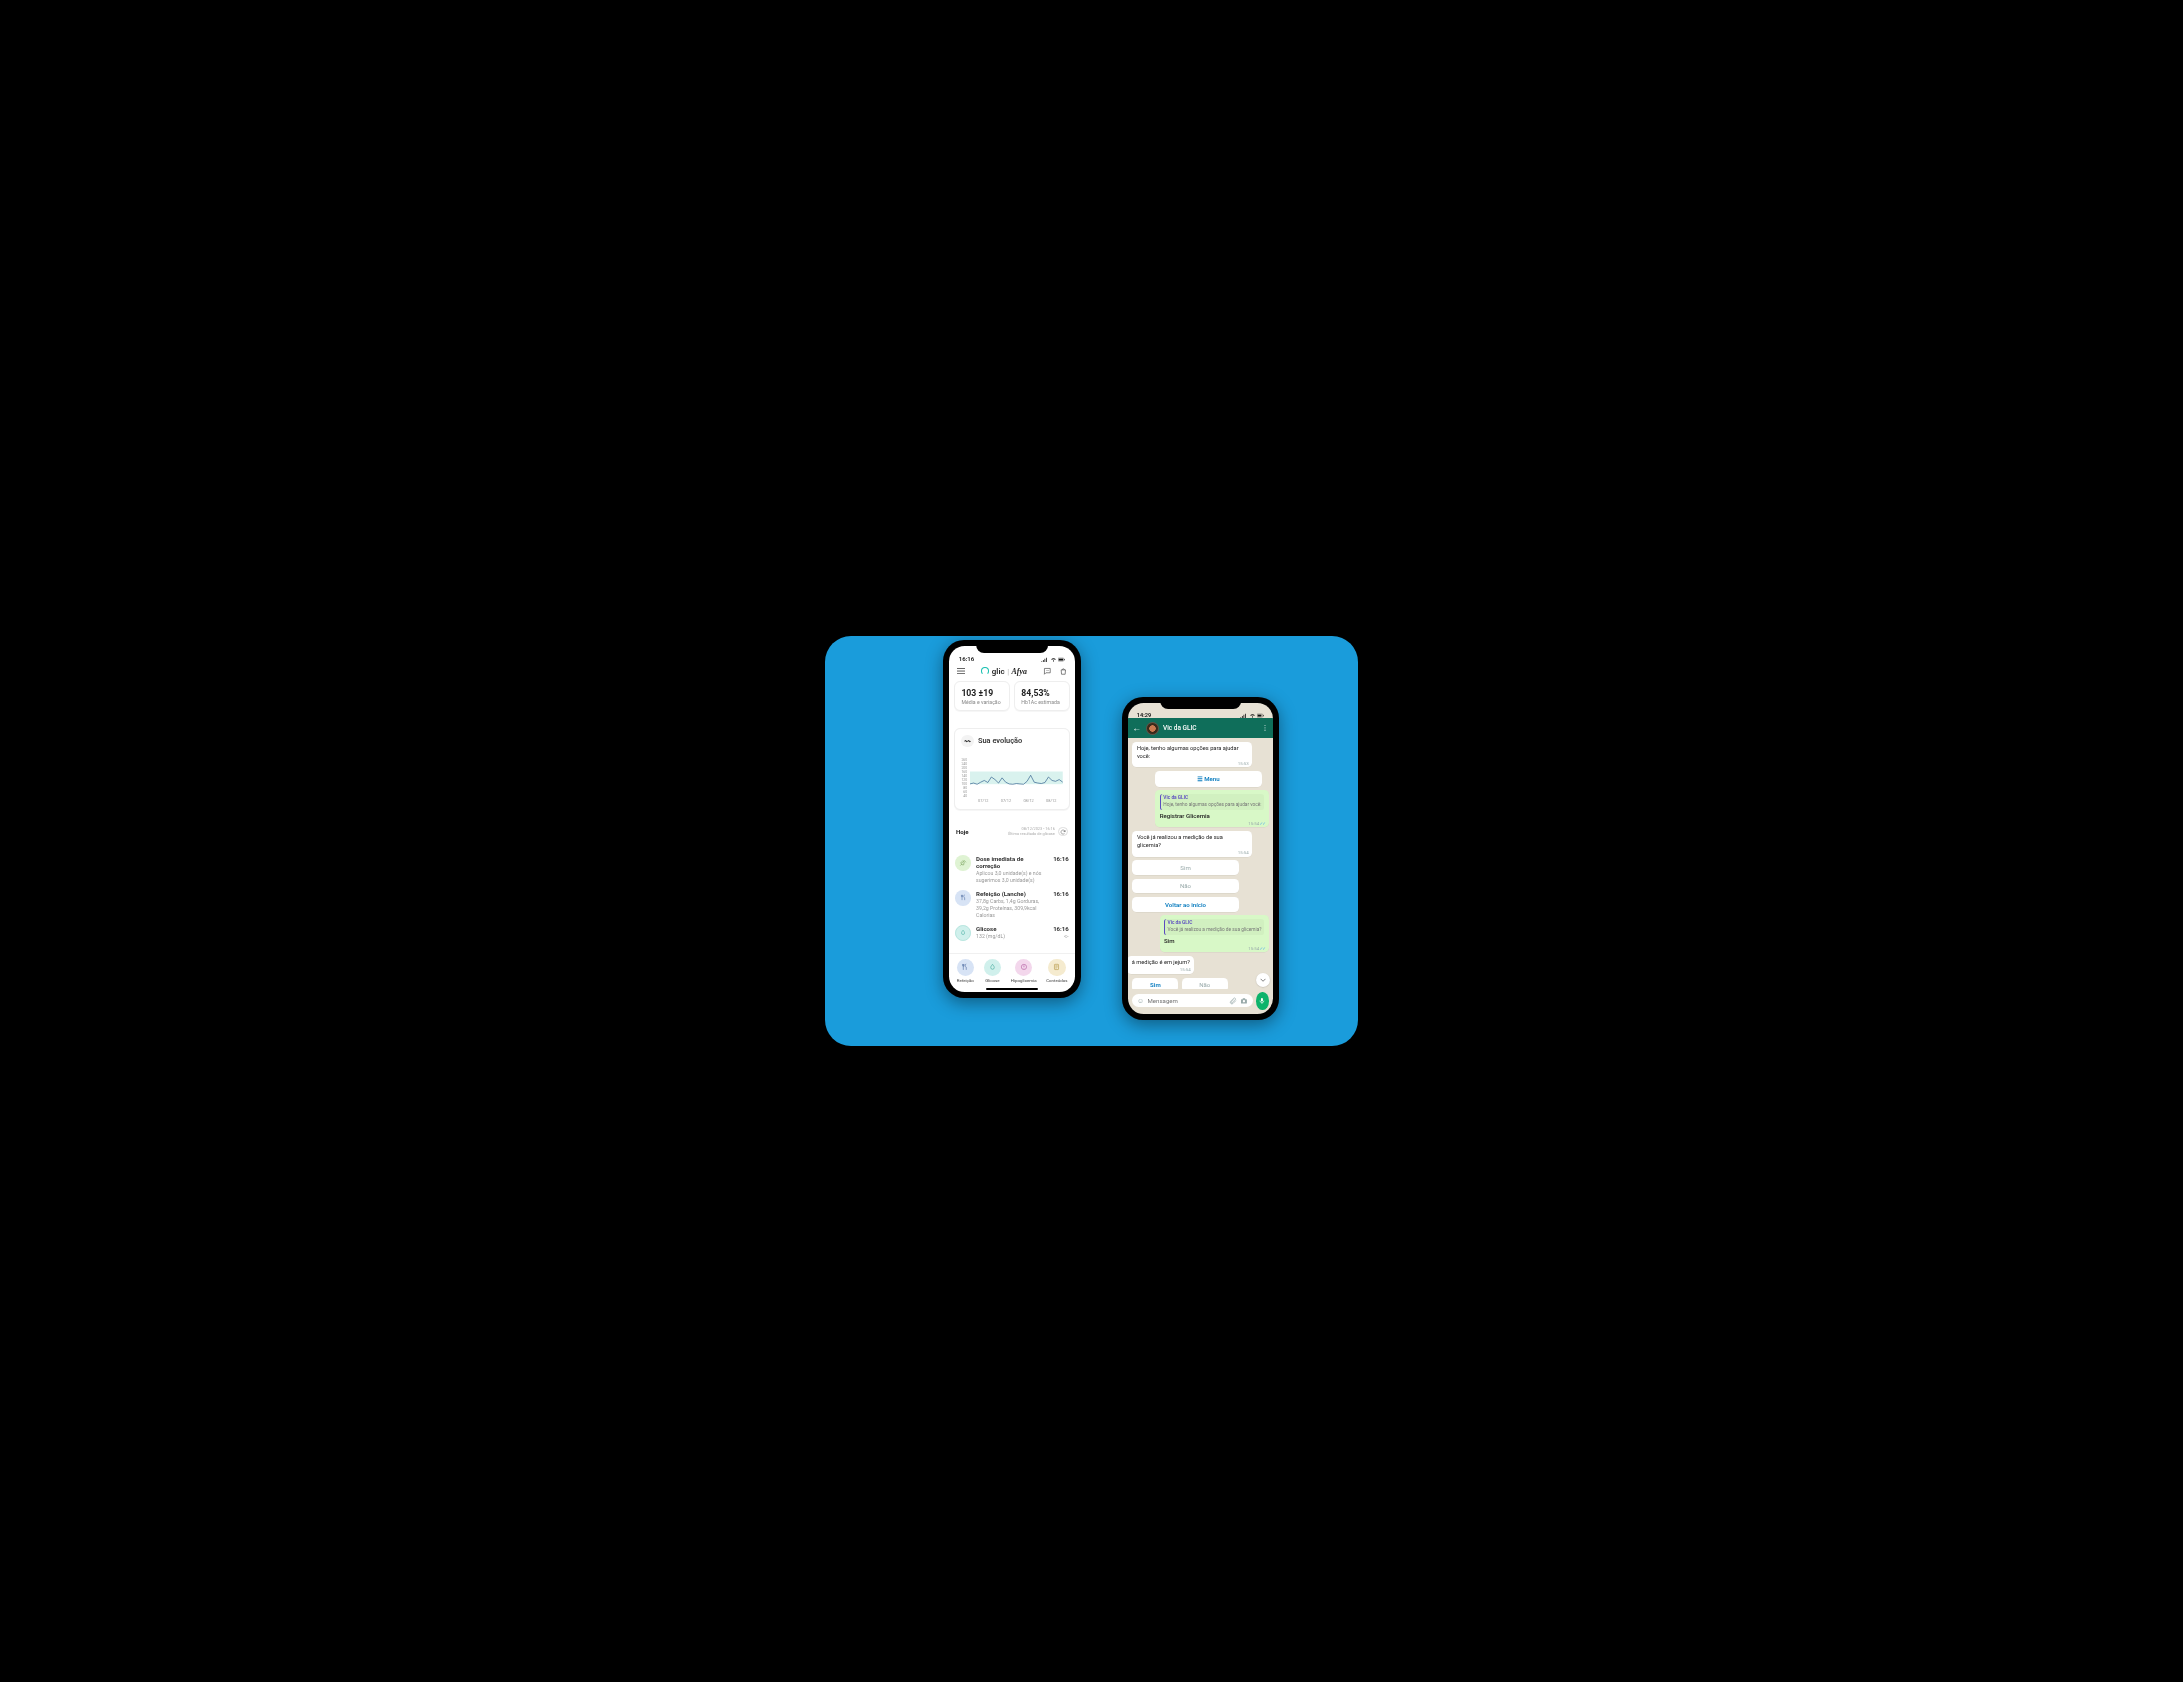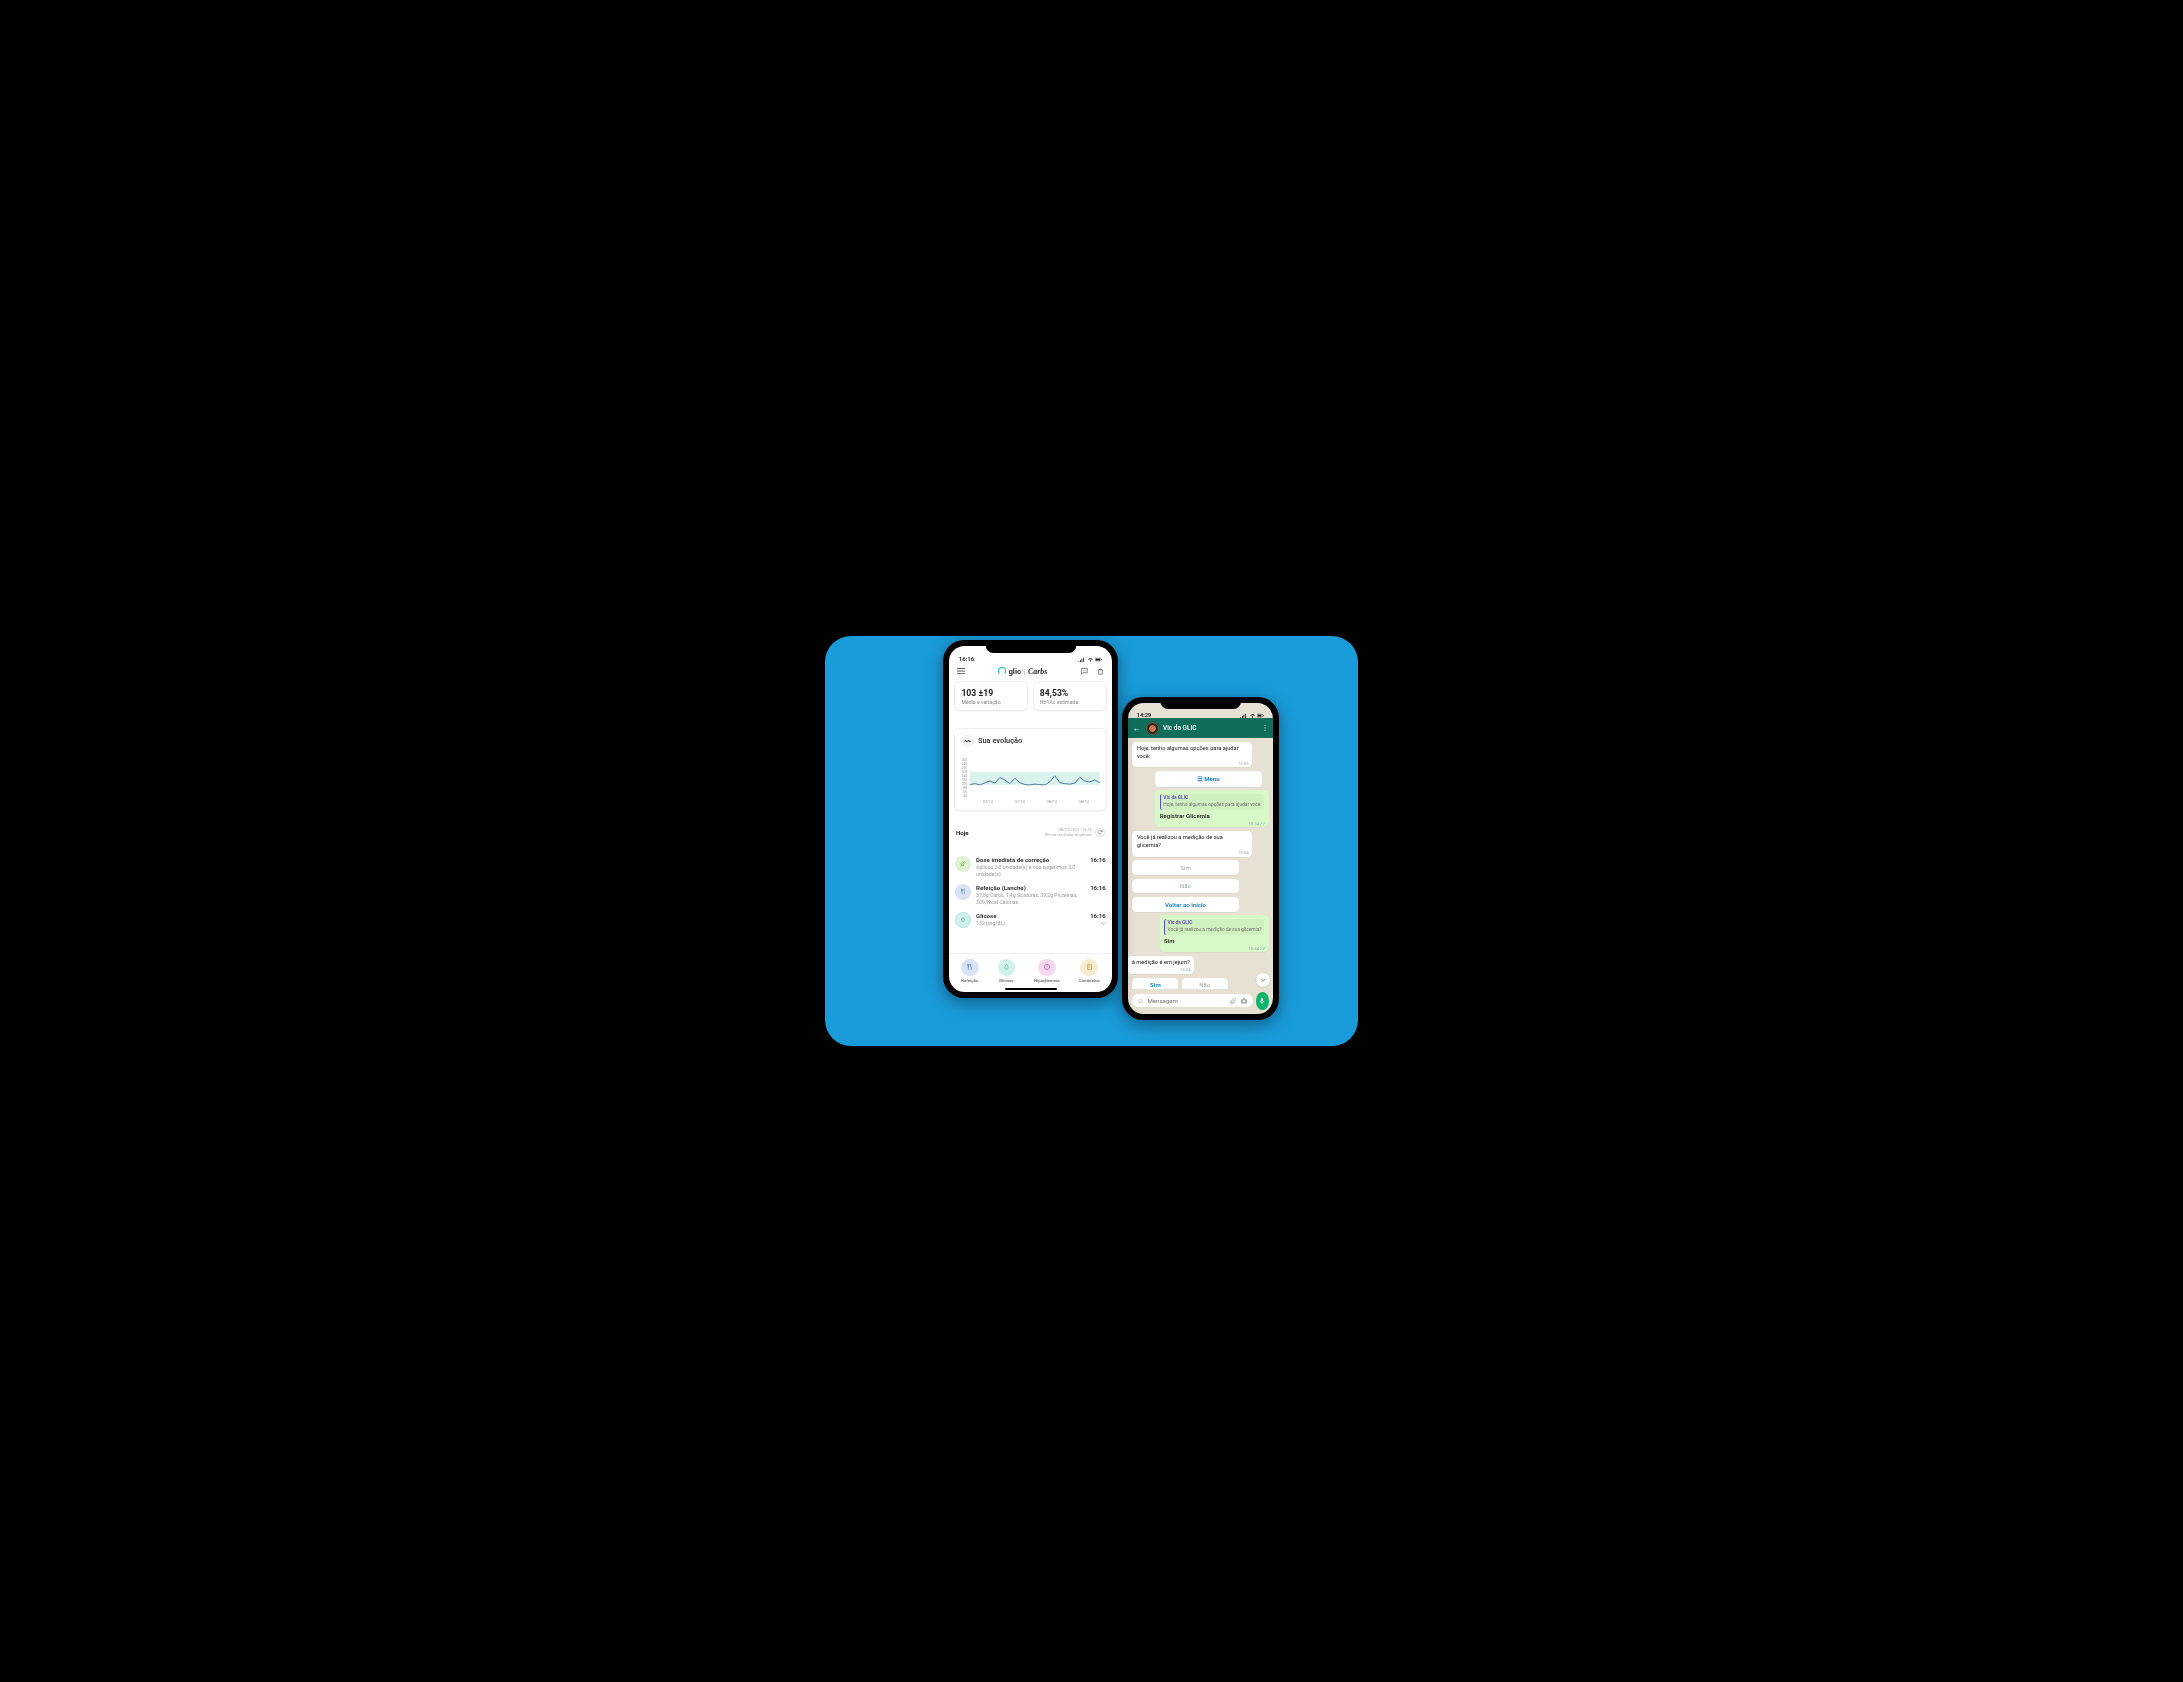--- a/index.html
+++ b/index.html
@@ -5,21 +5,21 @@
   * { box-sizing: border-box; margin: 0; padding: 0; font-family: -apple-system, BlinkMacSystemFont, "Segoe UI", Roboto, sans-serif; }
   body { background: #000; display:flex; align-items:center; justify-content:center; min-height:100vh; padding:8.7px; }
   .stage { background:#1a9cdb; border-radius:26px; width:533px; height:410px; position:relative; overflow:hidden; }
 
   
   .phone { position:absolute; background:#000; border-radius:21px; box-shadow:0 4.4px 17.5px rgba(0,0,0,.4); }
   .phone .screen { position:absolute; inset:6.1px; background:#fff; border-radius:15.7px; overflow:hidden; display:flex; flex-direction:column; }
   .notch { position:absolute; top:0; left:50%; transform:translateX(-50%); width:52%; height:12.2px; background:#000; border-radius:0 0 7.9px 7.9px; z-index:20; }
 
   
-  .phone-a { left:118px; top:4.4px; width:175px; height:358px; z-index:5;text-decoration:underline; }
+  .phone-a { left:118px; top:4.4px; width:138px; height:358px; z-index:5;text-decoration:underline; }
   .phone-a .screen { background:#fff; }
   .status-bar { height:16.6px; display:flex; align-items:flex-end; justify-content:space-between; padding:0 9.6px 0.9px; font-size:6.1px; font-weight:600; color:#111; }
   .status-right { display:flex; gap:1.7px; align-items:center; }
   .sicon { width:7px; height:5.2px; display:inline-block; }
   .header-a { display:flex; align-items:center; justify-content:space-between; padding:2.6px 6.1px 4.4px; }
   .brand { display:flex; align-items:center; gap:2.6px; font-weight:600; font-size:7.9px; color:#222; }
   .brand .g { width:7.9px; height:7.9px; border:1.3px solid #15c0b0; border-radius:50%; border-bottom-color:transparent; }
   .brand .divider { color:#999; font-weight:300; }
   .brand .afya { font-style:italic; font-family: Georgia, serif; font-weight:700; }
   .icon-btn { width:11.4px; height:11.4px; display:flex; align-items:center; justify-content:center; color:#444; }
@@ -239,21 +239,21 @@
       <div class="header-a">
         <span class="icon-btn">
           <svg width="8.7" height="6.1" viewBox="0 0 20 14">
               <path d="M0 1h20M0 7h20M0 13h20" stroke="#444" stroke-width="2"></path>
             </svg>
         </span>
         <span class="brand">
           <span class="g"></span>
           <span>glic</span>
           <span class="divider">|</span>
-          <span class="afya">Carbs</span>
+          <span class="afya">Afya</span>
         </span>
         <span class="hdr-icons">
           <span class="icon-btn">
             <svg width="8.7" height="8.7" viewBox="0 0 24 24">
                 <path d="M4 4h16v12H8l-4 4z" fill="none" stroke="#444" stroke-width="1.8"></path>
                 <circle cx="9" cy="10" r="1" fill="#444"></circle>
                 <circle cx="12" cy="10" r="1" fill="#444"></circle>
                 <circle cx="15" cy="10" r="1" fill="#444"></circle>
               </svg>
           </span>

